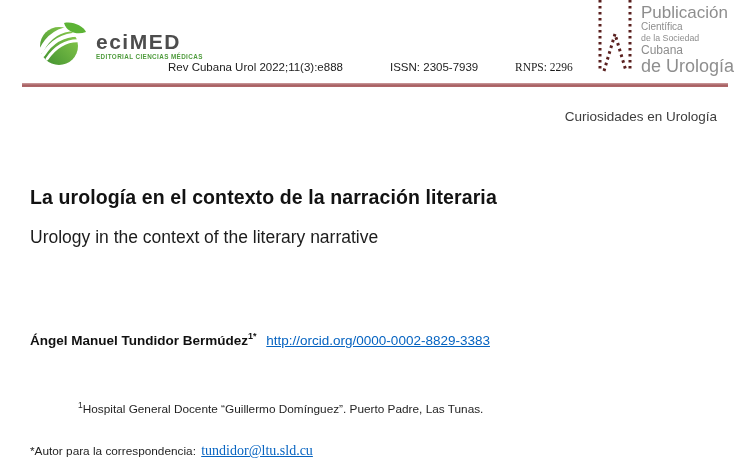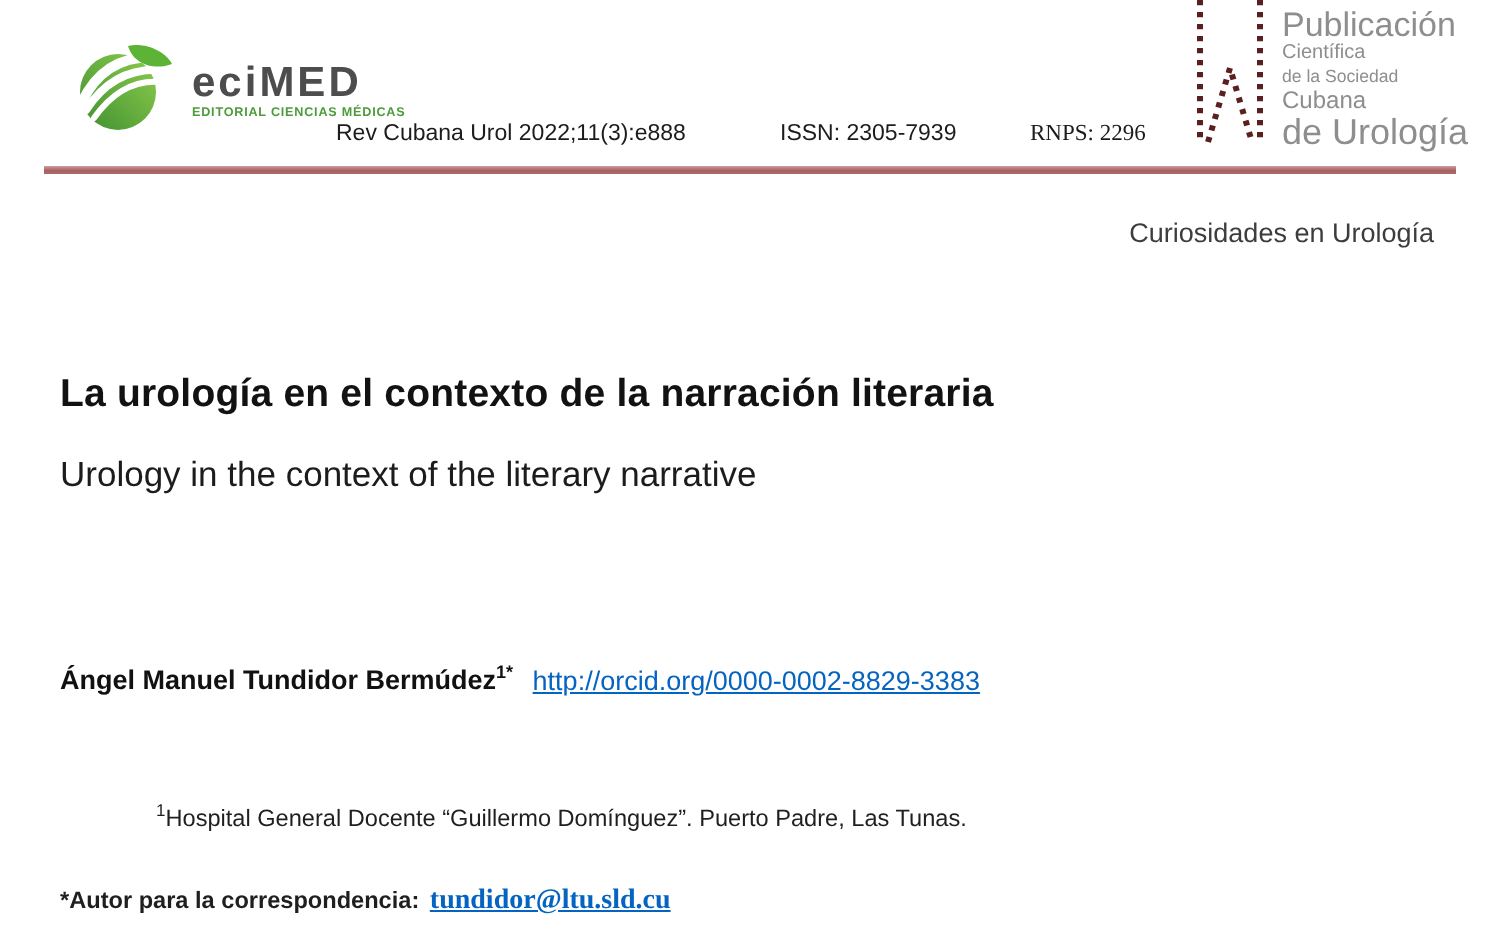--- a/index.html
+++ b/index.html
@@ -45,21 +45,21 @@
   .subtitle{left:30px;top:227px;font-size:17.5px;font-weight:400;color:#1c1c1c;}
 
   .author-line{left:30px;top:331px;font-size:13.5px;white-space:nowrap;}
   .author-name{font-weight:700;color:#111;}
   .author-sup{font-weight:700;font-size:9px;vertical-align:super;color:#111;}
   .link{color:var(--link-blue,#0563c1);text-decoration:underline;cursor:pointer;}
   .orcid-link{margin-left:6px;font-size:13.5px;text-decoration:underline;}
 
   .affiliation{left:46px;top:400px;font-size:11.8px;color:#1f1f1f;margin-left:32px;}
   .aff-sup{font-size:8.5px;vertical-align:super;}
-  .correspondence{left:30px;top:443px;font-size:11.8px;color:#1f1f1f;font-weight:bold;}
+  .correspondence{left:30px;top:443px;font-size:11.8px;color:#1f1f1f;}
   .email-link{font-family:"Liberation Serif",serif;font-size:14px;margin-left:2px;}
 </style>
 </head>
 <body>
 
 <div class="page">
 
   <div class="abs ecimed-logo">
     <span>
       <svg width="58" height="47" viewBox="0 0 58 47" aria-hidden="true">

